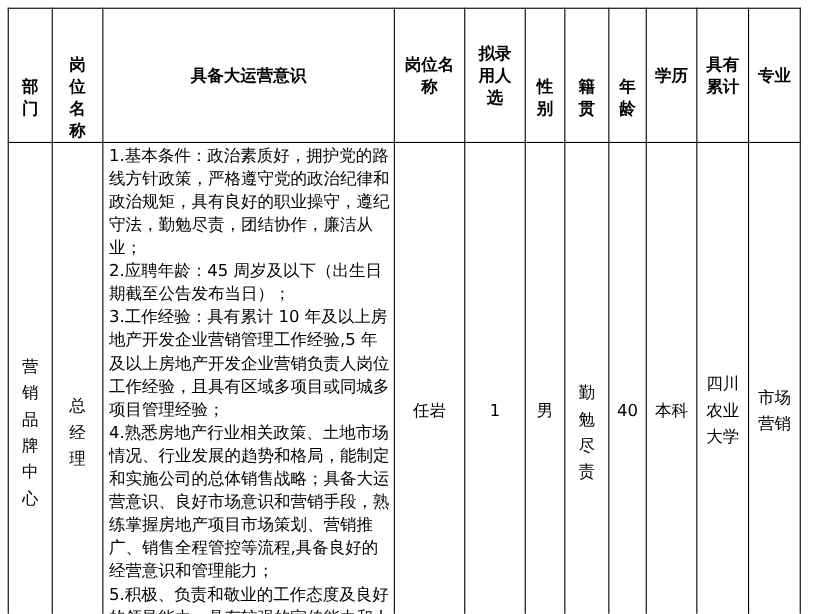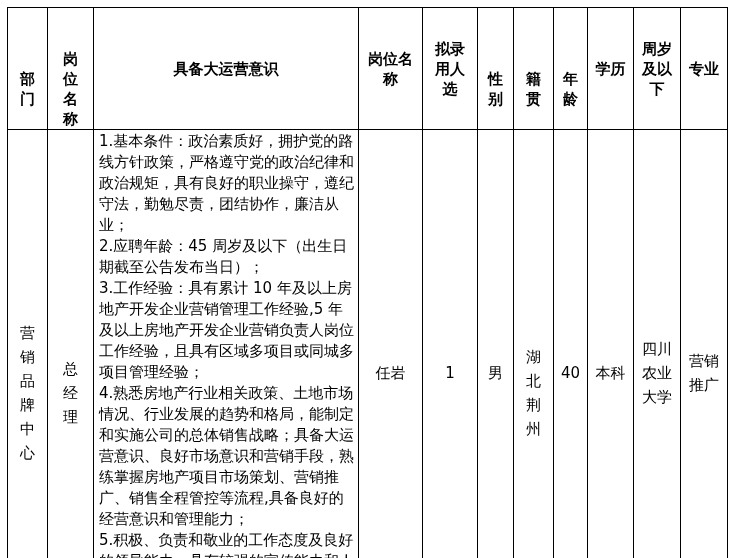--- a/index.html
+++ b/index.html
@@ -101,39 +101,39 @@
       <tr>
         <th><span class="wrap w1">部门</span></th>
         <th><span class="wrap w1">岗位名称</span></th>
         <th><span>具备大运营意识</span></th>
         <th><span class="wrap w3">岗位名称</span></th>
         <th><span class="wrap w2">拟录用人选</span></th>
         <th><span class="wrap w1">性别</span></th>
         <th><span class="wrap w1">籍贯</span></th>
         <th><span class="wrap w1">年龄</span></th>
         <th><span>学历</span></th>
-        <th><span class="wrap w2">周岁及以下</span></th>
+        <th><span class="wrap w2">具有累计</span></th>
         <th><span>专业</span></th>
       </tr>
     </thead>
     <tbody>
       <tr>
         <td><span class="wrap w1">营销品牌中心</span></td>
         <td><span class="wrap w1">总经理</span></td>
         <td class="req">
             <div class="req-text">1.基本条件：政治素质好，拥护党的路线方针政策，严格遵守党的政治纪律和政治规矩，具有良好的职业操守，遵纪守法，勤勉尽责，团结协作，廉洁从业；
 2.应聘年龄：45 周岁及以下（出生日期截至公告发布当日）；
 3.工作经验：具有累计 10 年及以上房地产开发企业营销管理工作经验,5 年及以上房地产开发企业营销负责人岗位工作经验，且具有区域多项目或同城多项目管理经验；
 4.熟悉房地产行业相关政策、土地市场情况、行业发展的趋势和格局，能制定和实施公司的总体销售战略；具备大运营意识、良好市场意识和营销手段，熟练掌握房地产项目市场策划、营销推广、销售全程管控等流程,具备良好的经营意识和管理能力；
 5.积极、负责和敬业的工作态度及良好的领导能力，具有较强的宣传能力和人格魅力，具有很强的沟通技巧，能有效协调并推动各部门的工作。</div>
           </td>
         <td><span>任岩</span></td>
         <td><span>1</span></td>
         <td><span>男</span></td>
-        <td><span class="wrap w1">湖北荆州</span></td>
+        <td><span class="wrap w1">勤勉尽责</span></td>
         <td><span>40</span></td>
         <td><span>本科</span></td>
         <td><span class="wrap w2">四川农业大学</span></td>
-        <td><span class="wrap w2">营销推广</span></td>
+        <td><span class="wrap w2">市场营销</span></td>
       </tr>
     </tbody>
   </table>
 </div>
 
 </body></html>

